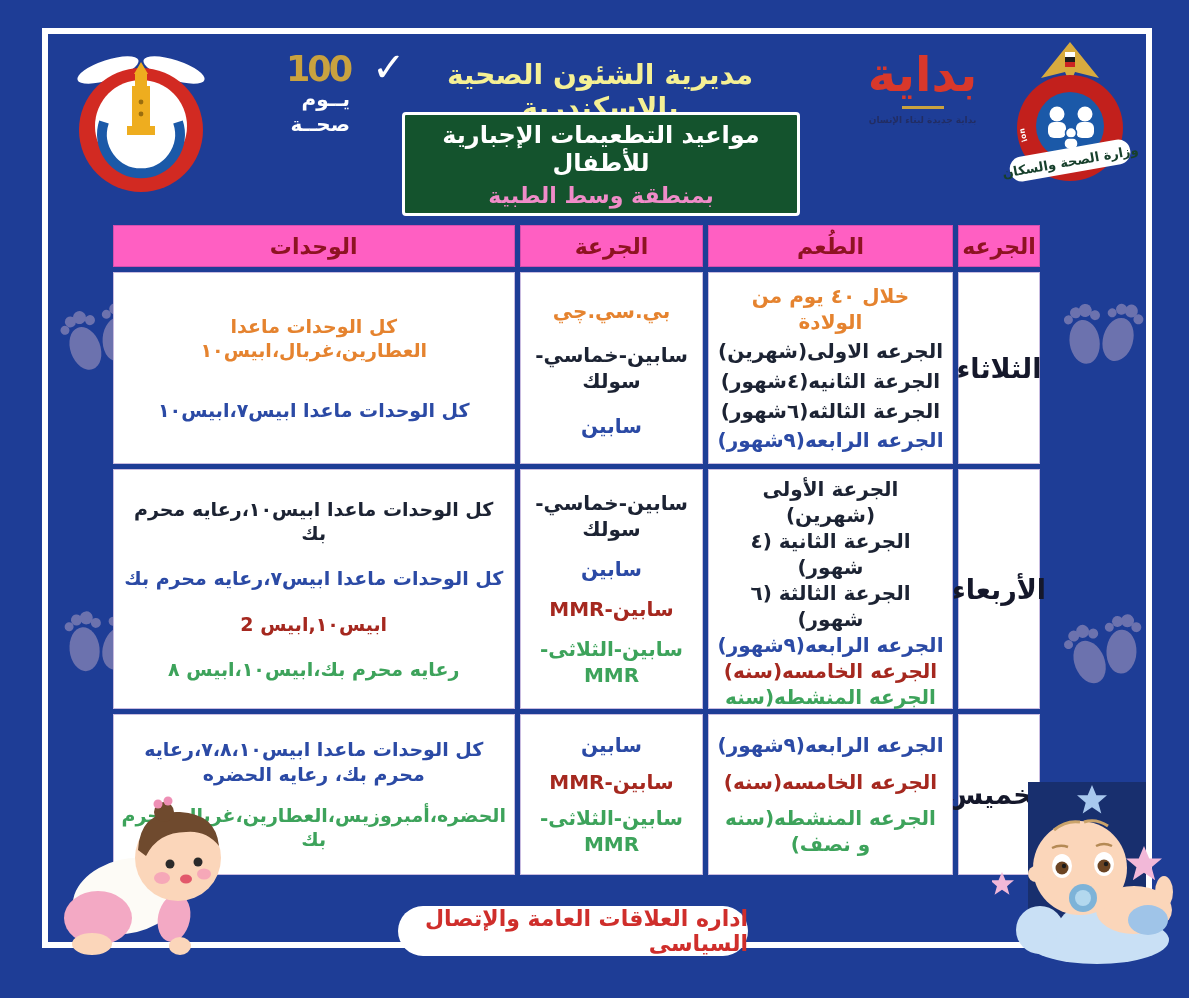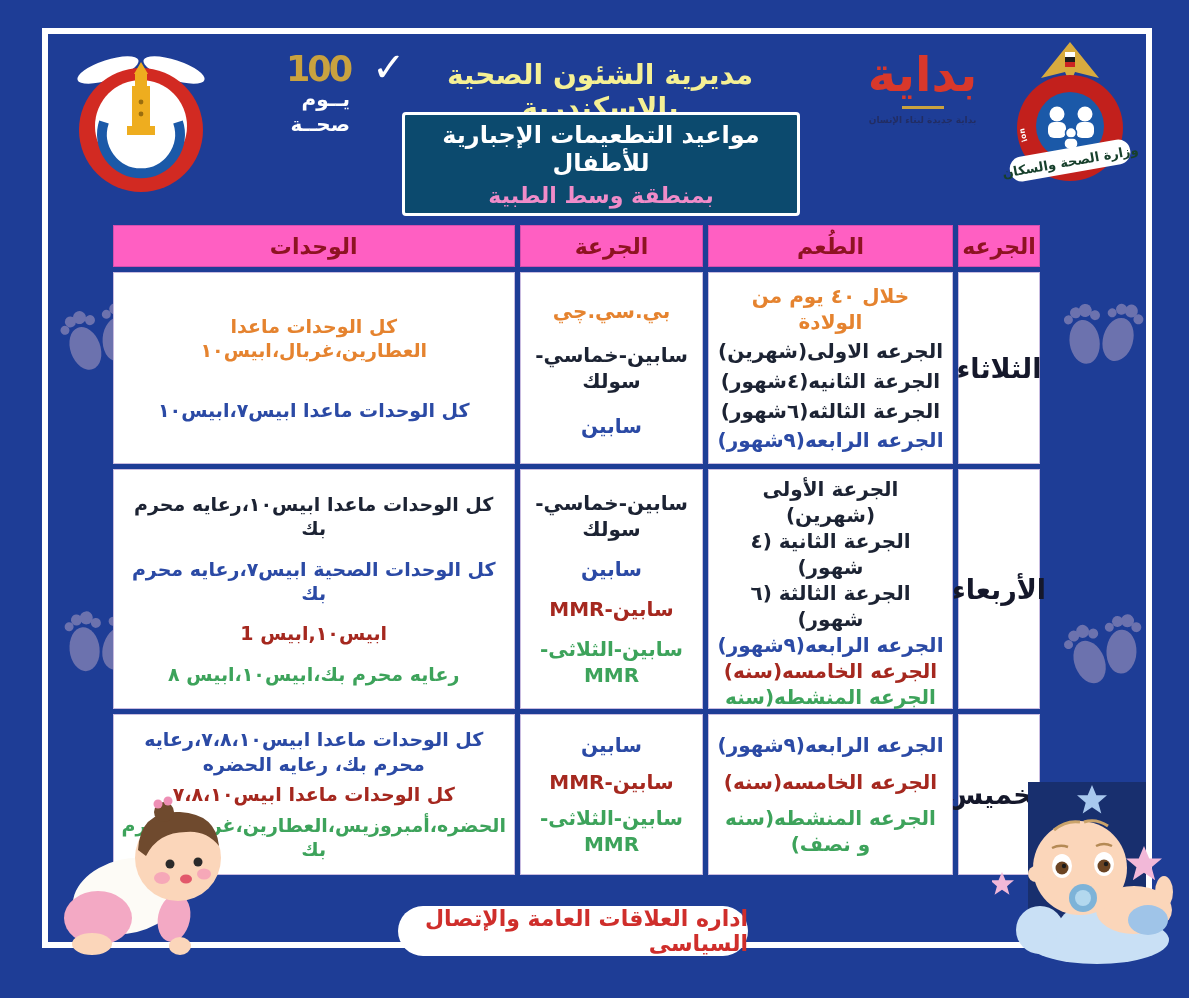--- a/index.html
+++ b/index.html
@@ -12,21 +12,21 @@
     position:absolute;left:42px;top:28px;width:1098px;height:908px;
     border:6px solid #ffffff;pointer-events:none;
   }
   
   .org-title{
     position:absolute;left:395px;top:58px;width:410px;text-align:center;
     color:#f5f094;font-size:28px;font-weight:bold;
   }
   .title-box{
     position:absolute;left:402px;top:112px;width:392px;height:98px;
-    background:#0c4a6e;border:3px solid #ffffff;border-radius:4px;
+    background:#14532d;border:3px solid #ffffff;border-radius:4px;
     display:flex;flex-direction:column;justify-content:center;gap:6px;text-align:center;
   }
   .title-box .l1{color:#ffffff;font-size:24px;font-weight:bold;}
   .title-box .l2{color:#f08cc9;font-size:22px;font-weight:bold;}
   
   .alex-logo{position:absolute;left:66px;top:42px;width:150px;height:165px;}
   
   .hundred{position:absolute;left:215px;top:52px;width:135px;height:125px;color:#fff;}
   .hundred .num{color:#c9a23f;font-size:35px;font-weight:bold;letter-spacing:-3px;line-height:1;}
   .hundred .check{position:absolute;left:86px;top:-8px;color:#ffffff;font-size:40px;font-weight:bold;}
@@ -200,38 +200,37 @@
       <div class="line" style="color: rgb(61, 163, 91);">الجرعه المنشطه(سنه و نصف)</div>
     </div>
     <div class="cell content-cell vaccine">
       <div class="line" style="color: rgb(28, 35, 51);">سابين-خماسي-سولك</div>
       <div class="line" style="color: rgb(43, 74, 165);">سابين</div>
       <div class="line" style="color: rgb(165, 40, 31);">سابين-MMR</div>
       <div class="line" style="color: rgb(61, 163, 91);">سابين-الثلاثى-MMR</div>
     </div>
     <div class="cell content-cell units">
       <div class="line" style="color: rgb(28, 35, 51);">كل الوحدات ماعدا ابيس١٠،رعايه محرم بك</div>
-      <div class="line" style="color: rgb(43, 74, 165);">كل الوحدات الصحية ابيس٧،رعايه محرم بك</div>
-      <div class="line" style="color: rgb(165, 40, 31);">ابيس١٠,ابيس 1</div>
+      <div class="line" style="color: rgb(43, 74, 165);">كل الوحدات ماعدا ابيس٧،رعايه محرم بك</div>
+      <div class="line" style="color: rgb(165, 40, 31);">ابيس١٠,ابيس 2</div>
       <div class="line" style="color: rgb(61, 163, 91);">رعايه محرم بك،ابيس١٠،ابيس ٨</div>
     </div>
     <div class="cell day-cell">الخميس</div>
     <div class="cell content-cell dose">
       <div class="line" style="color: rgb(43, 74, 165);">الجرعه الرابعه(٩شهور)</div>
       <div class="line" style="color: rgb(165, 40, 31);">الجرعه الخامسه(سنه)</div>
       <div class="line" style="color: rgb(61, 163, 91);">الجرعه المنشطه(سنه و نصف)</div>
     </div>
     <div class="cell content-cell vaccine">
       <div class="line" style="color: rgb(43, 74, 165);">سابين</div>
       <div class="line" style="color: rgb(165, 40, 31);">سابين-MMR</div>
       <div class="line" style="color: rgb(61, 163, 91);">سابين-الثلاثى-MMR</div>
     </div>
     <div class="cell content-cell units">
       <div class="line" style="color: rgb(43, 74, 165);">كل الوحدات ماعدا ابيس٧،٨،١٠،رعايه محرم بك، رعايه الحضره</div>
-      <div class="line" style="color: rgb(165, 40, 31);">كل الوحدات ماعدا ابيس٧،٨،١٠</div>
       <div class="line" style="color: rgb(61, 163, 91);">الحضره،أمبروزيس،العطارين،غربال،محرم بك</div>
     </div>
   </div>
 
 <div class="navy-box"></div>
 
 <svg class="baby" style="left:46px;top:772px" width="198" height="192" viewBox="0 0 198 192">
   <ellipse cx="82" cy="124" rx="56" ry="37" fill="#fdfbf6" transform="rotate(-14 82 124)"></ellipse>
   <ellipse cx="52" cy="146" rx="34" ry="27" fill="#f3a9c4"></ellipse>
   <ellipse cx="46" cy="172" rx="20" ry="11" fill="#fbd6ba"></ellipse>

